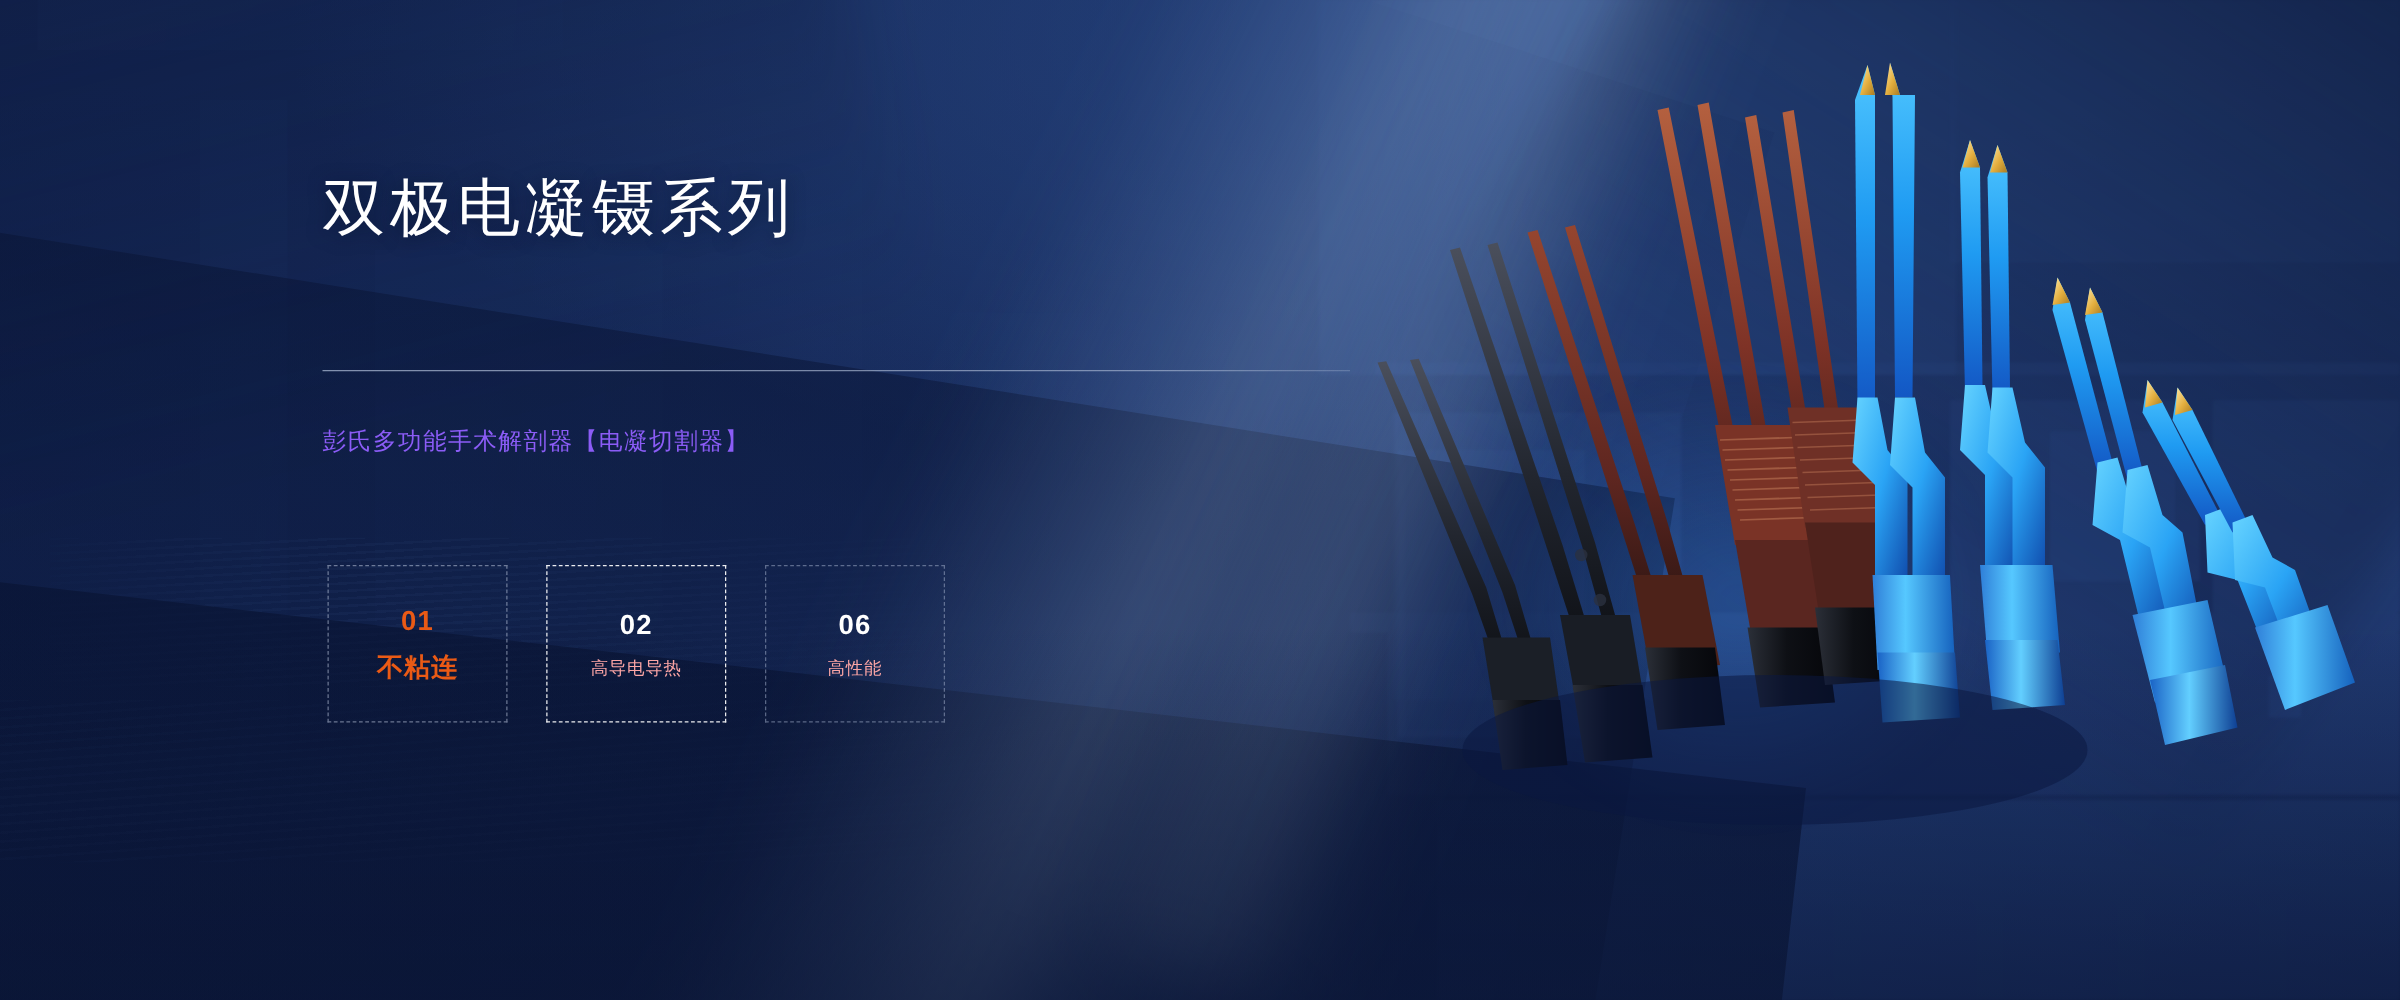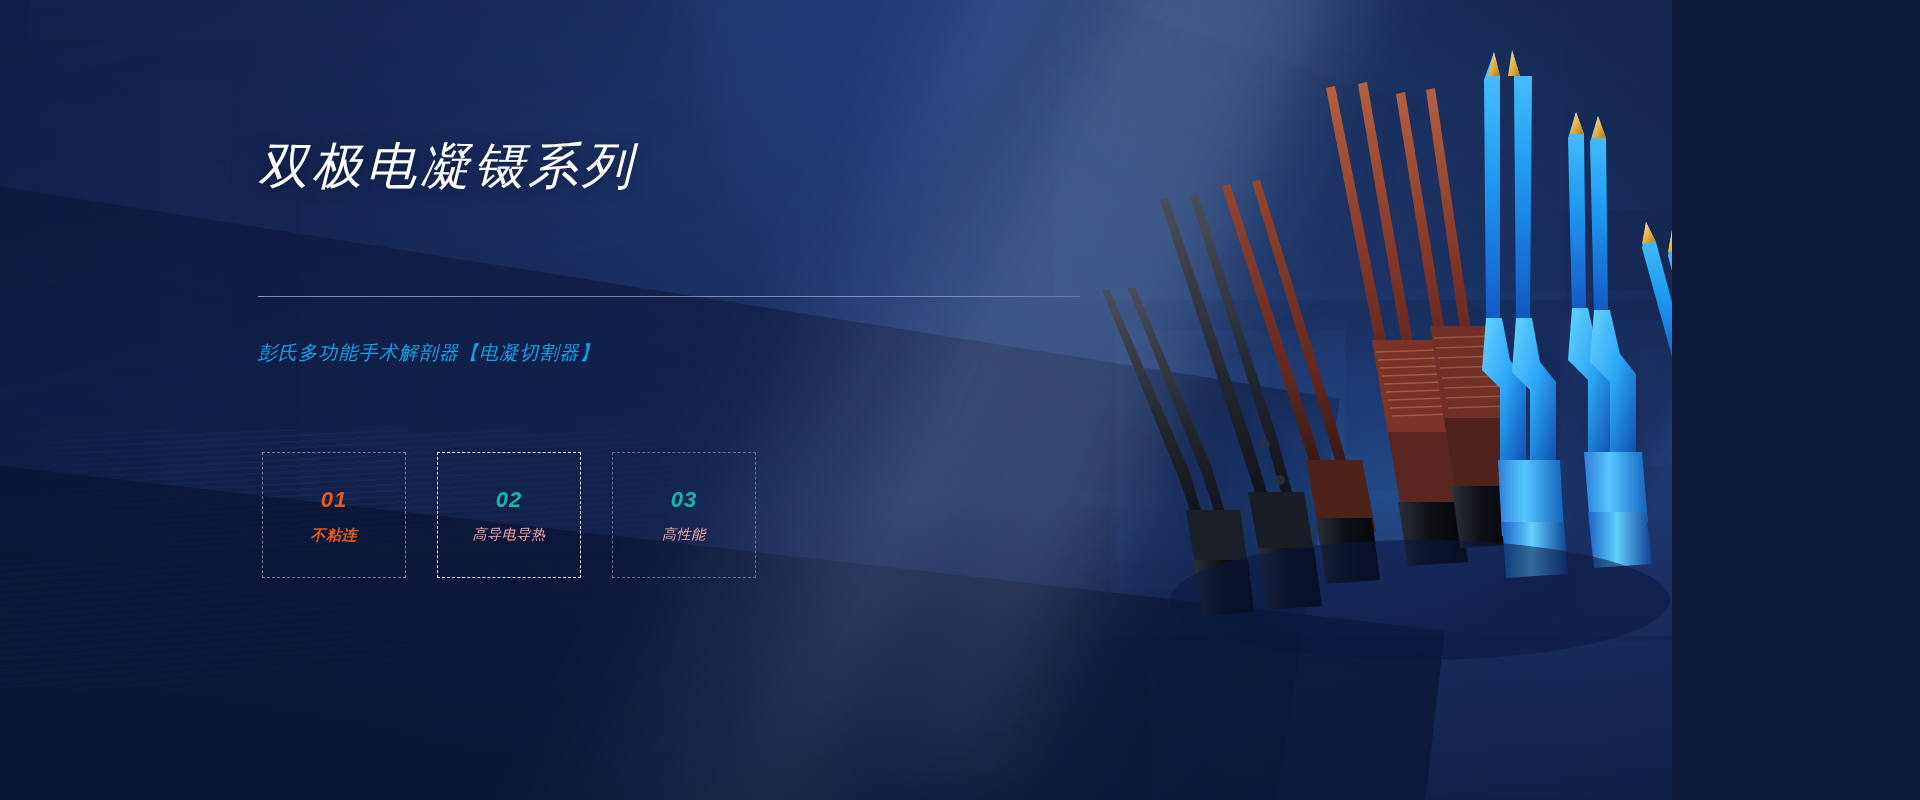--- a/index.html
+++ b/index.html
@@ -6,24 +6,23 @@
   * { margin:0; padding:0; box-sizing:border-box; }
   html,body { background:#0c1838; }
   body {
     font-family:"Liberation Sans","DejaVu Sans",sans-serif;
     -webkit-font-smoothing:antialiased;
   }
 
   
   .banner{
     position:relative;
-    width:1672px; height:800px;
+    width:1920px; height:800px;
     overflow:hidden;
     background:#12224f;
-    font-style:italic;
   }
 
   
   .bg-base{
     position:absolute; inset:0;
     background:
       radial-gradient(120% 90% at 78% 4%,  #2a4a86 0%, rgba(42,74,134,0) 55%),
       radial-gradient(95%  80% at 96% 46%, #1d3468 0%, rgba(29,52,104,0) 62%),
       linear-gradient(116deg, #0d1b44 0%, #11214c 30%, #162a5c 55%, #1b3166 72%, #142554 100%);
   }
@@ -174,49 +173,49 @@
     white-space:nowrap;
   }
   .divider{
     position:absolute; top:296px; left:0;
     width:822px; height:1px;
     background:linear-gradient(90deg,rgba(176,190,216,.72) 0%,rgba(176,190,216,.62) 82%,rgba(176,190,216,.30) 100%);
   }
   .subtitle{
     position:absolute; top:340px; left:0;
     font-size:19px; letter-spacing:1.1px;
-    color:#0ea5e9; font-weight:500;
+    color:#8b5cf6; font-weight:500;
     white-space:nowrap;
   }
 
   
   .features{
     position:absolute; top:452px; left:4px;
     display:flex; gap:31px;
   }
   .feature{
     width:144px; height:126px;
     display:flex; flex-direction:column;
     align-items:center; justify-content:center;
     border:1px dashed rgba(178,190,214,.48);
     position:relative;
   }
   .feature .num{
     font-size:22px; font-weight:700; letter-spacing:1px;
-    color:#14b8a6; line-height:1; margin-bottom:16px;
+    color:#ffffff; line-height:1; margin-bottom:16px;
   }
   .feature .lbl{
     font-size:14px; letter-spacing:.6px;
     color:#fca5a5; line-height:1;
   }
   .feature.bright{ border-color:rgba(255,255,255,.92); }
   .feature.dim   { border-color:rgba(168,181,208,.50); }
   .feature.accent .num,
   .feature.accent .lbl{ color:#ea5a15; }
-  .feature.accent .lbl{ font-weight:700; font-size:15px; }
+  .feature.accent .lbl{ font-weight:700; font-size:21px; }
   .feature.accent{ border-color:rgba(185,196,218,.55);text-align:center; }
 </style>
 </head>
 <body>
 
 <div class="banner">
 
   <div class="bg-base"></div>
 
   <div class="left-scene">
@@ -444,20 +443,20 @@
         <span class="num">01</span>
         <span class="lbl">不粘连</span>
       </div>
 
       <div class="feature bright">
         <span class="num">02</span>
         <span class="lbl">高导电导热</span>
       </div>
 
       <div class="feature dim">
-        <span class="num">03</span>
+        <span class="num">06</span>
         <span class="lbl">高性能</span>
       </div>
 
 
     </div>
   </div>
 </div>
 
 </body></html>

